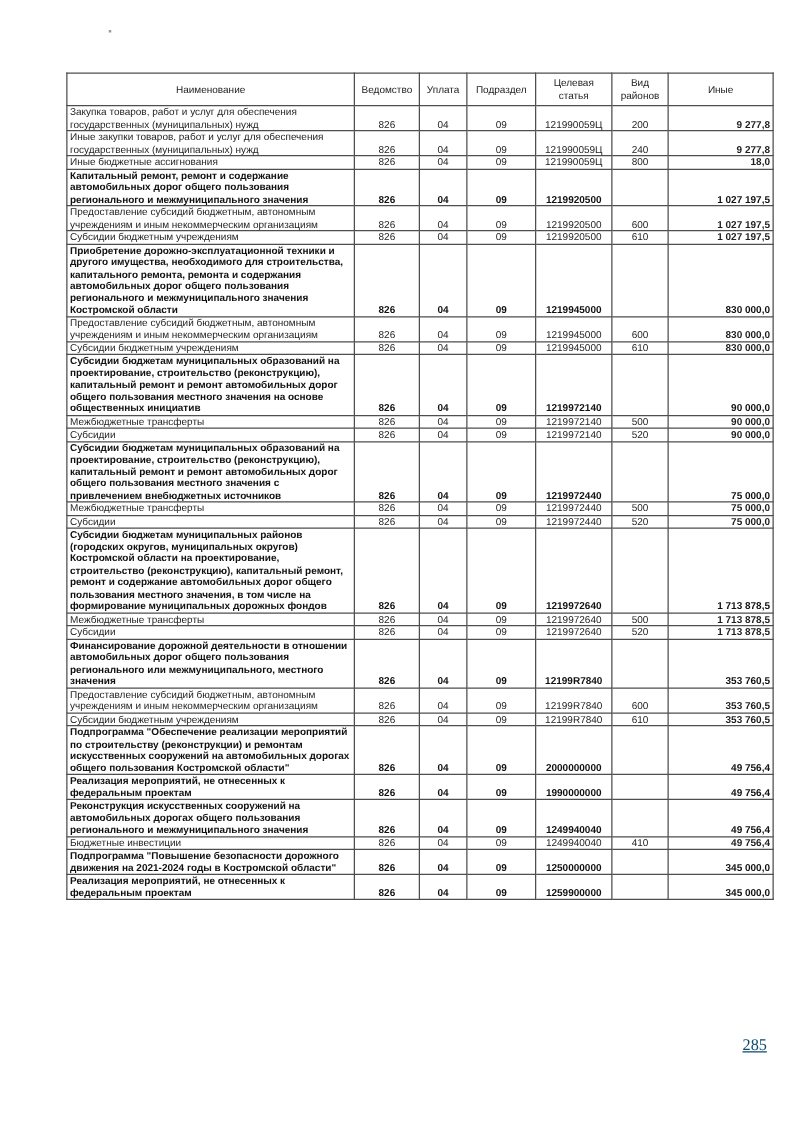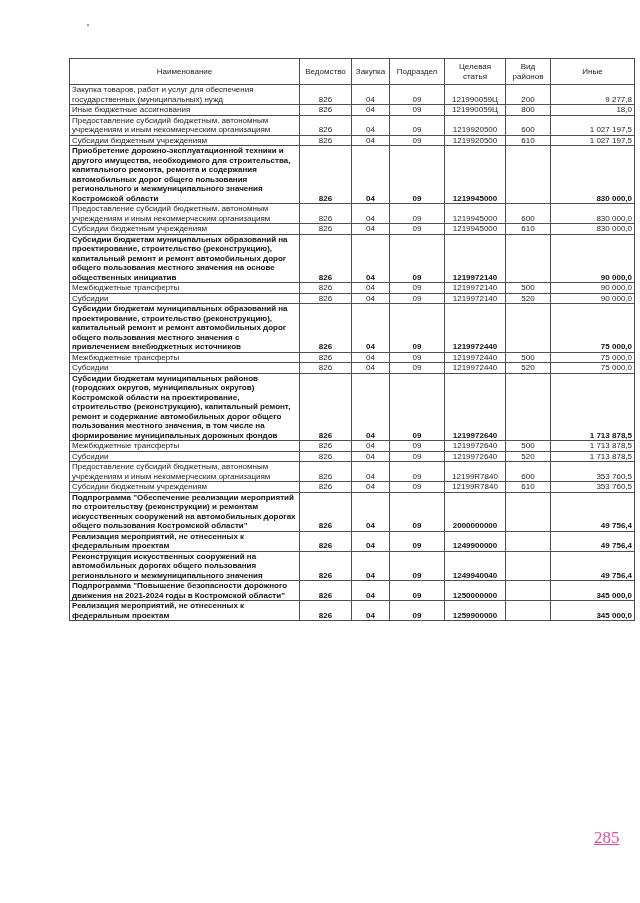--- a/index.html
+++ b/index.html
@@ -9,21 +9,21 @@
     position: relative;
     font-family: "Liberation Sans", "DejaVu Sans", sans-serif;
     color: #1e1e1e;
     overflow: hidden;
   }
   .scan-speck {
     position: absolute; left: 87px; top: 24px;
     width: 2px; height: 2px; background: #9a9a9a;
   }
   table.budget {
-    position: absolute; left: 69px; top: 58px;
+    position: absolute; left: 53px; top: 58px;
     width: 565px;
     border-collapse: collapse;
     table-layout: fixed;
   }
   table.budget th, table.budget td {
     border: 1px solid #4e4e4e;
     font-size: 8px;
     line-height: 9.5px;
     overflow: hidden;
   }
@@ -37,27 +37,27 @@
   table.budget td {
     padding: 0 2px;
     vertical-align: bottom;
   }
   td.name {
     text-align: left;
     vertical-align: top;
     padding: 0 2px 0 3px;
   }
   td.ctr { text-align: center; }
-  td.sum { text-align: right; padding-right: 4px; }
+  td.sum { text-align: right; padding-right: 4px; font-weight: bold; }
   tr.bold td { font-weight: bold; color: #111; }
   .page-number {
     position: absolute; left: 594px; top: 828px;
     font-family: "Liberation Serif", "DejaVu Serif", serif;
-    font-size: 17px;
-    color: #ec4899;
+    font-size: 13px;
+    color: #0c4a6e;
     text-decoration: underline;
   }
 </style>
 </head>
 <body>
 
 <div class="scan-speck"></div>
 
 <table class="budget">
   <colgroup>
@@ -66,46 +66,64 @@
     <col style="width:38px">
     <col style="width:55px">
     <col style="width:61px">
     <col style="width:45px">
     <col style="width:84px">
   </colgroup>
   <thead>
     <tr>
       <th>Наименование</th>
       <th>Ведомство</th>
-      <th>Закупка</th>
+      <th>Уплата</th>
       <th>Подраздел</th>
       <th>Целевая статья</th>
       <th>Вид районов</th>
       <th>Иные</th>
     </tr>
   </thead>
   <tbody id="budget-rows">
       <tr>
         <td class="name">Закупка товаров, работ и услуг для обеспечения государственных (муниципальных) нужд</td>
         <td class="ctr">826</td>
         <td class="ctr">04</td>
         <td class="ctr">09</td>
         <td class="ctr">121990059Ц</td>
         <td class="ctr">200</td>
         <td class="sum">9 277,8</td>
       </tr>
       <tr>
+        <td class="name">Иные закупки товаров, работ и услуг для обеспечения государственных (муниципальных) нужд</td>
+        <td class="ctr">826</td>
+        <td class="ctr">04</td>
+        <td class="ctr">09</td>
+        <td class="ctr">121990059Ц</td>
+        <td class="ctr">240</td>
+        <td class="sum">9 277,8</td>
+      </tr>
+      <tr>
         <td class="name">Иные бюджетные ассигнования</td>
         <td class="ctr">826</td>
         <td class="ctr">04</td>
         <td class="ctr">09</td>
         <td class="ctr">121990059Ц</td>
         <td class="ctr">800</td>
         <td class="sum">18,0</td>
       </tr>
+      <tr class="bold">
+        <td class="name">Капитальный ремонт, ремонт и содержание автомобильных дорог общего пользования регионального и межмуниципального значения</td>
+        <td class="ctr">826</td>
+        <td class="ctr">04</td>
+        <td class="ctr">09</td>
+        <td class="ctr">1219920500</td>
+        <td class="ctr"></td>
+        <td class="sum">1 027 197,5</td>
+      </tr>
       <tr>
         <td class="name">Предоставление субсидий бюджетным, автономным учреждениям и иным некоммерческим организациям</td>
         <td class="ctr">826</td>
         <td class="ctr">04</td>
         <td class="ctr">09</td>
         <td class="ctr">1219920500</td>
         <td class="ctr">600</td>
         <td class="sum">1 027 197,5</td>
       </tr>
       <tr>
@@ -218,20 +236,29 @@
       </tr>
       <tr>
         <td class="name">Субсидии</td>
         <td class="ctr">826</td>
         <td class="ctr">04</td>
         <td class="ctr">09</td>
         <td class="ctr">1219972640</td>
         <td class="ctr">520</td>
         <td class="sum">1 713 878,5</td>
       </tr>
+      <tr class="bold">
+        <td class="name">Финансирование дорожной деятельности в отношении автомобильных дорог общего пользования регионального или межмуниципального, местного значения</td>
+        <td class="ctr">826</td>
+        <td class="ctr">04</td>
+        <td class="ctr">09</td>
+        <td class="ctr">12199R7840</td>
+        <td class="ctr"></td>
+        <td class="sum">353 760,5</td>
+      </tr>
       <tr>
         <td class="name">Предоставление субсидий бюджетным, автономным учреждениям и иным некоммерческим организациям</td>
         <td class="ctr">826</td>
         <td class="ctr">04</td>
         <td class="ctr">09</td>
         <td class="ctr">12199R7840</td>
         <td class="ctr">600</td>
         <td class="sum">353 760,5</td>
       </tr>
       <tr>
@@ -250,31 +277,40 @@
         <td class="ctr">09</td>
         <td class="ctr">2000000000</td>
         <td class="ctr"></td>
         <td class="sum">49 756,4</td>
       </tr>
       <tr class="bold">
         <td class="name">Реализация мероприятий, не отнесенных к федеральным проектам</td>
         <td class="ctr">826</td>
         <td class="ctr">04</td>
         <td class="ctr">09</td>
-        <td class="ctr">1249900000</td>
+        <td class="ctr">1990000000</td>
         <td class="ctr"></td>
         <td class="sum">49 756,4</td>
       </tr>
       <tr class="bold">
         <td class="name">Реконструкция искусственных сооружений на автомобильных дорогах общего пользования регионального и межмуниципального значения</td>
         <td class="ctr">826</td>
         <td class="ctr">04</td>
         <td class="ctr">09</td>
         <td class="ctr">1249940040</td>
         <td class="ctr"></td>
+        <td class="sum">49 756,4</td>
+      </tr>
+      <tr>
+        <td class="name">Бюджетные инвестиции</td>
+        <td class="ctr">826</td>
+        <td class="ctr">04</td>
+        <td class="ctr">09</td>
+        <td class="ctr">1249940040</td>
+        <td class="ctr">410</td>
         <td class="sum">49 756,4</td>
       </tr>
       <tr class="bold">
         <td class="name">Подпрограмма "Повышение безопасности дорожного движения на 2021-2024 годы в Костромской области"</td>
         <td class="ctr">826</td>
         <td class="ctr">04</td>
         <td class="ctr">09</td>
         <td class="ctr">1250000000</td>
         <td class="ctr"></td>
         <td class="sum">345 000,0</td>

